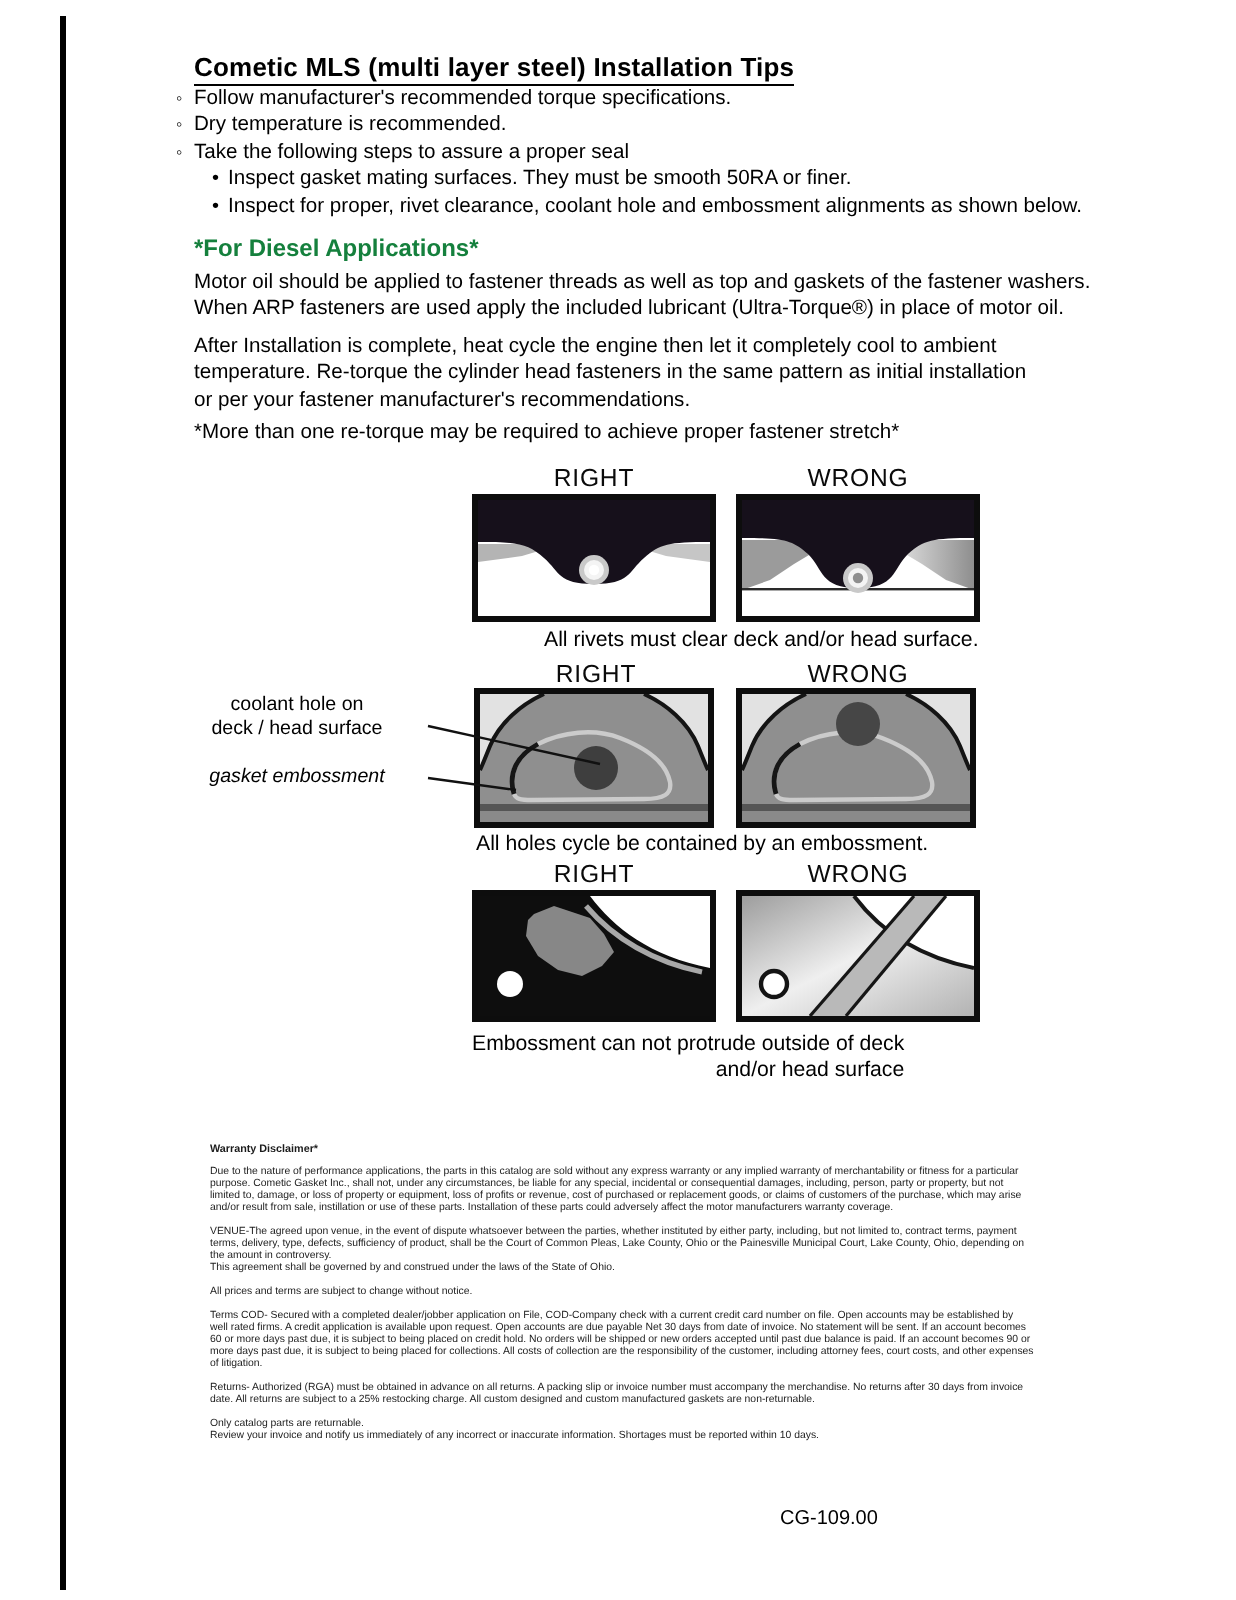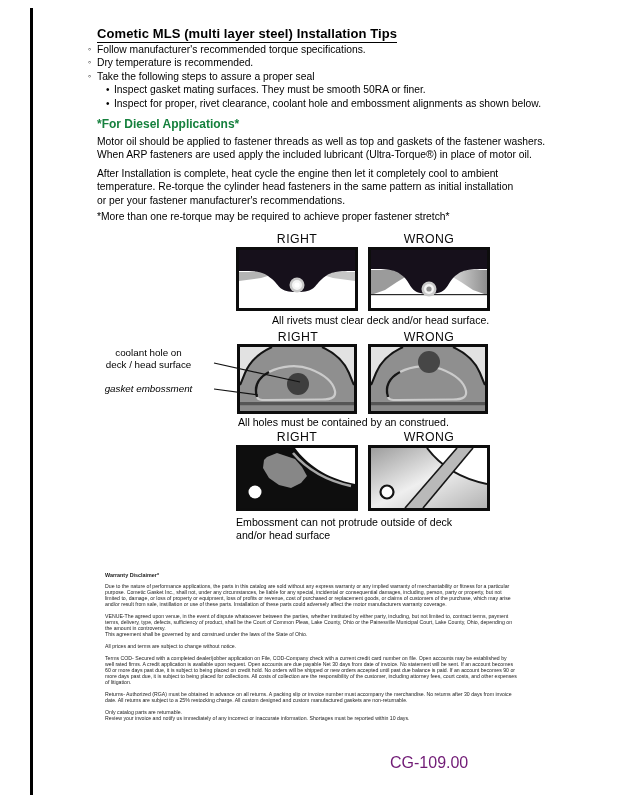--- a/index.html
+++ b/index.html
@@ -20,21 +20,21 @@
   .p2{top:167px;}
   .note{top:210px;}
   .dg-label{font-size:12.3px;color:#0a0a0a;letter-spacing:.4px;text-align:center;width:122px;}
   .panel{border:3px solid #0d0d0d;background:#fff;}
   .panel svg{display:block;}
   .caption{font-size:10.6px;color:#000;white-space:pre-line;line-height:12.6px;}
   .annot{font-size:9.8px;line-height:12px;color:#000;text-align:center;white-space:pre-line;width:127px;}
   .legal{left:105px;top:572px;width:412px;font-size:5.2px;line-height:6.1px;color:#1c1c1c;}
   .legal .lg-h{font-weight:bold;margin:0 0 5px 0;font-size:5.4px;}
   .legal p{margin:0 0 5.6px 0;white-space:pre-line;}
-  .footer{left:390px;top:754px;font-size:16px;color:#701a75;}
+  .footer{left:390px;top:754px;font-size:10px;color:#000000;}
 </style>
 </head>
 <body>
 
 <div class="page">
 
   <div class="abs leftbar"></div>
 
   <div class="abs title">Cometic MLS (multi layer steel) Installation Tips</div>
 
@@ -122,21 +122,21 @@
       <path d="M17,50 C14,40 18,31 29,25" fill="none" stroke="#161616" stroke-width="2.4"></path>
       <circle cx="58" cy="15" r="11" fill="#464646"></circle>
     </svg>
   </div>
 
   <svg class="abs" style="left:212px;top:352px;pointer-events:none;z-index:5;" width="100" height="50" viewBox="0 0 100 50">
     <line x1="2" y1="11" x2="88" y2="30" stroke="#111" stroke-width="1.2"></line>
     <line x1="2" y1="37" x2="46" y2="43" stroke="#111" stroke-width="1.2"></line>
   </svg>
 
-  <div class="abs caption" style="left:238px;top:416px;">All holes must be contained by an construed.</div>
+  <div class="abs caption" style="left:238px;top:416px;">All holes cycle be contained by an embossment.</div>
 
   <div class="abs dg-label" style="left:236px;top:430px;">RIGHT</div>
   <div class="abs dg-label" style="left:368px;top:430px;">WRONG</div>
 
   <div class="abs panel" style="left:236px;top:445px;">
     <svg width="116" height="60" viewBox="0 0 116 60">
       <rect width="116" height="60" fill="#ffffff"></rect>
       <path d="M0,0 H56 C68,16 86,30 116,36 V60 H0 Z" fill="#0e0e0e"></path>
       <path d="M54,5 C66,19 84,32 112,38" fill="none" stroke="#a8a8a8" stroke-width="2.6"></path>
       <polygon points="28,9 38,5 47,8 56,11 63,19 68,28 62,35 52,40 40,37 30,30 24,20 25,12" fill="#878787"></polygon>
@@ -154,21 +154,21 @@
       </defs>
       <rect width="116" height="60" fill="#ffffff"></rect>
       <path d="M0,0 H56 C68,16 86,30 116,36 V60 H0 Z" fill="url(#g3w)"></path>
       <path d="M56,0 C68,16 86,30 116,36" fill="none" stroke="#161616" stroke-width="2"></path>
       <polygon points="86,0 102,0 52,60 34,60" fill="#b9b9b9"></polygon>
       <path d="M86,0 L34,60" stroke="#161616" stroke-width="1.6"></path>
       <path d="M102,0 L52,60" stroke="#161616" stroke-width="1.6"></path>
       <circle cx="16" cy="44" r="6.5" fill="#ffffff" stroke="#141414" stroke-width="2.2"></circle>
     </svg>
   </div>
-  <div class="abs caption" style="left:236px;top:516px;">Embossment can not protrude outside of deck
+  <div class="abs caption" style="left:236px;top:516px;text-align:right;">Embossment can not protrude outside of deck
 and/or head surface</div>
 
   <div class="abs legal">
     <div class="lg-h">Warranty Disclaimer*</div>
     <p>Due to the nature of performance applications, the parts in this catalog are sold without any express warranty or any implied warranty of merchantability or fitness for a particular purpose.  Cometic Gasket Inc., shall not, under any circumstances, be liable for any special, incidental or consequential damages, including, person, party or property, but not limited to, damage, or loss of property or equipment, loss of profits or revenue, cost of purchased or replacement goods, or claims of customers of the purchase, which may arise and/or result from sale, instillation or use of these parts.  Installation of these parts could adversely affect the motor manufacturers warranty coverage.</p>
     <p>VENUE-The agreed upon venue, in the event of dispute whatsoever between the parties, whether instituted by either party, including, but not limited to, contract terms, payment terms, delivery, type, defects, sufficiency of product, shall be the Court of Common Pleas, Lake County, Ohio or the Painesville Municipal Court, Lake County, Ohio, depending on the amount in controversy.
 This agreement shall be governed by and construed under the laws of the State of Ohio.</p>
     <p>All prices and terms are subject to change without notice.</p>
     <p>Terms COD- Secured with a completed dealer/jobber application on File, COD-Company check with a current credit card number on file.  Open accounts may be established by well rated firms.  A credit application is available upon request.  Open accounts are due payable Net 30 days from date of invoice.  No statement will be sent.  If an account becomes 60 or more days past due, it is subject to being placed on credit hold.  No orders will be shipped or new orders accepted until past due balance is paid.  If an account becomes 90 or more days past due, it is subject to being placed for collections.  All costs of collection are the responsibility of the customer, including attorney fees, court costs, and other expenses of litigation.</p>
     <p>Returns- Authorized (RGA) must be obtained in advance on all returns.  A packing slip or invoice number must accompany the merchandise.  No returns after 30 days from invoice date.  All returns are subject to a 25% restocking charge.  All custom designed and custom manufactured gaskets are non-returnable.</p>

